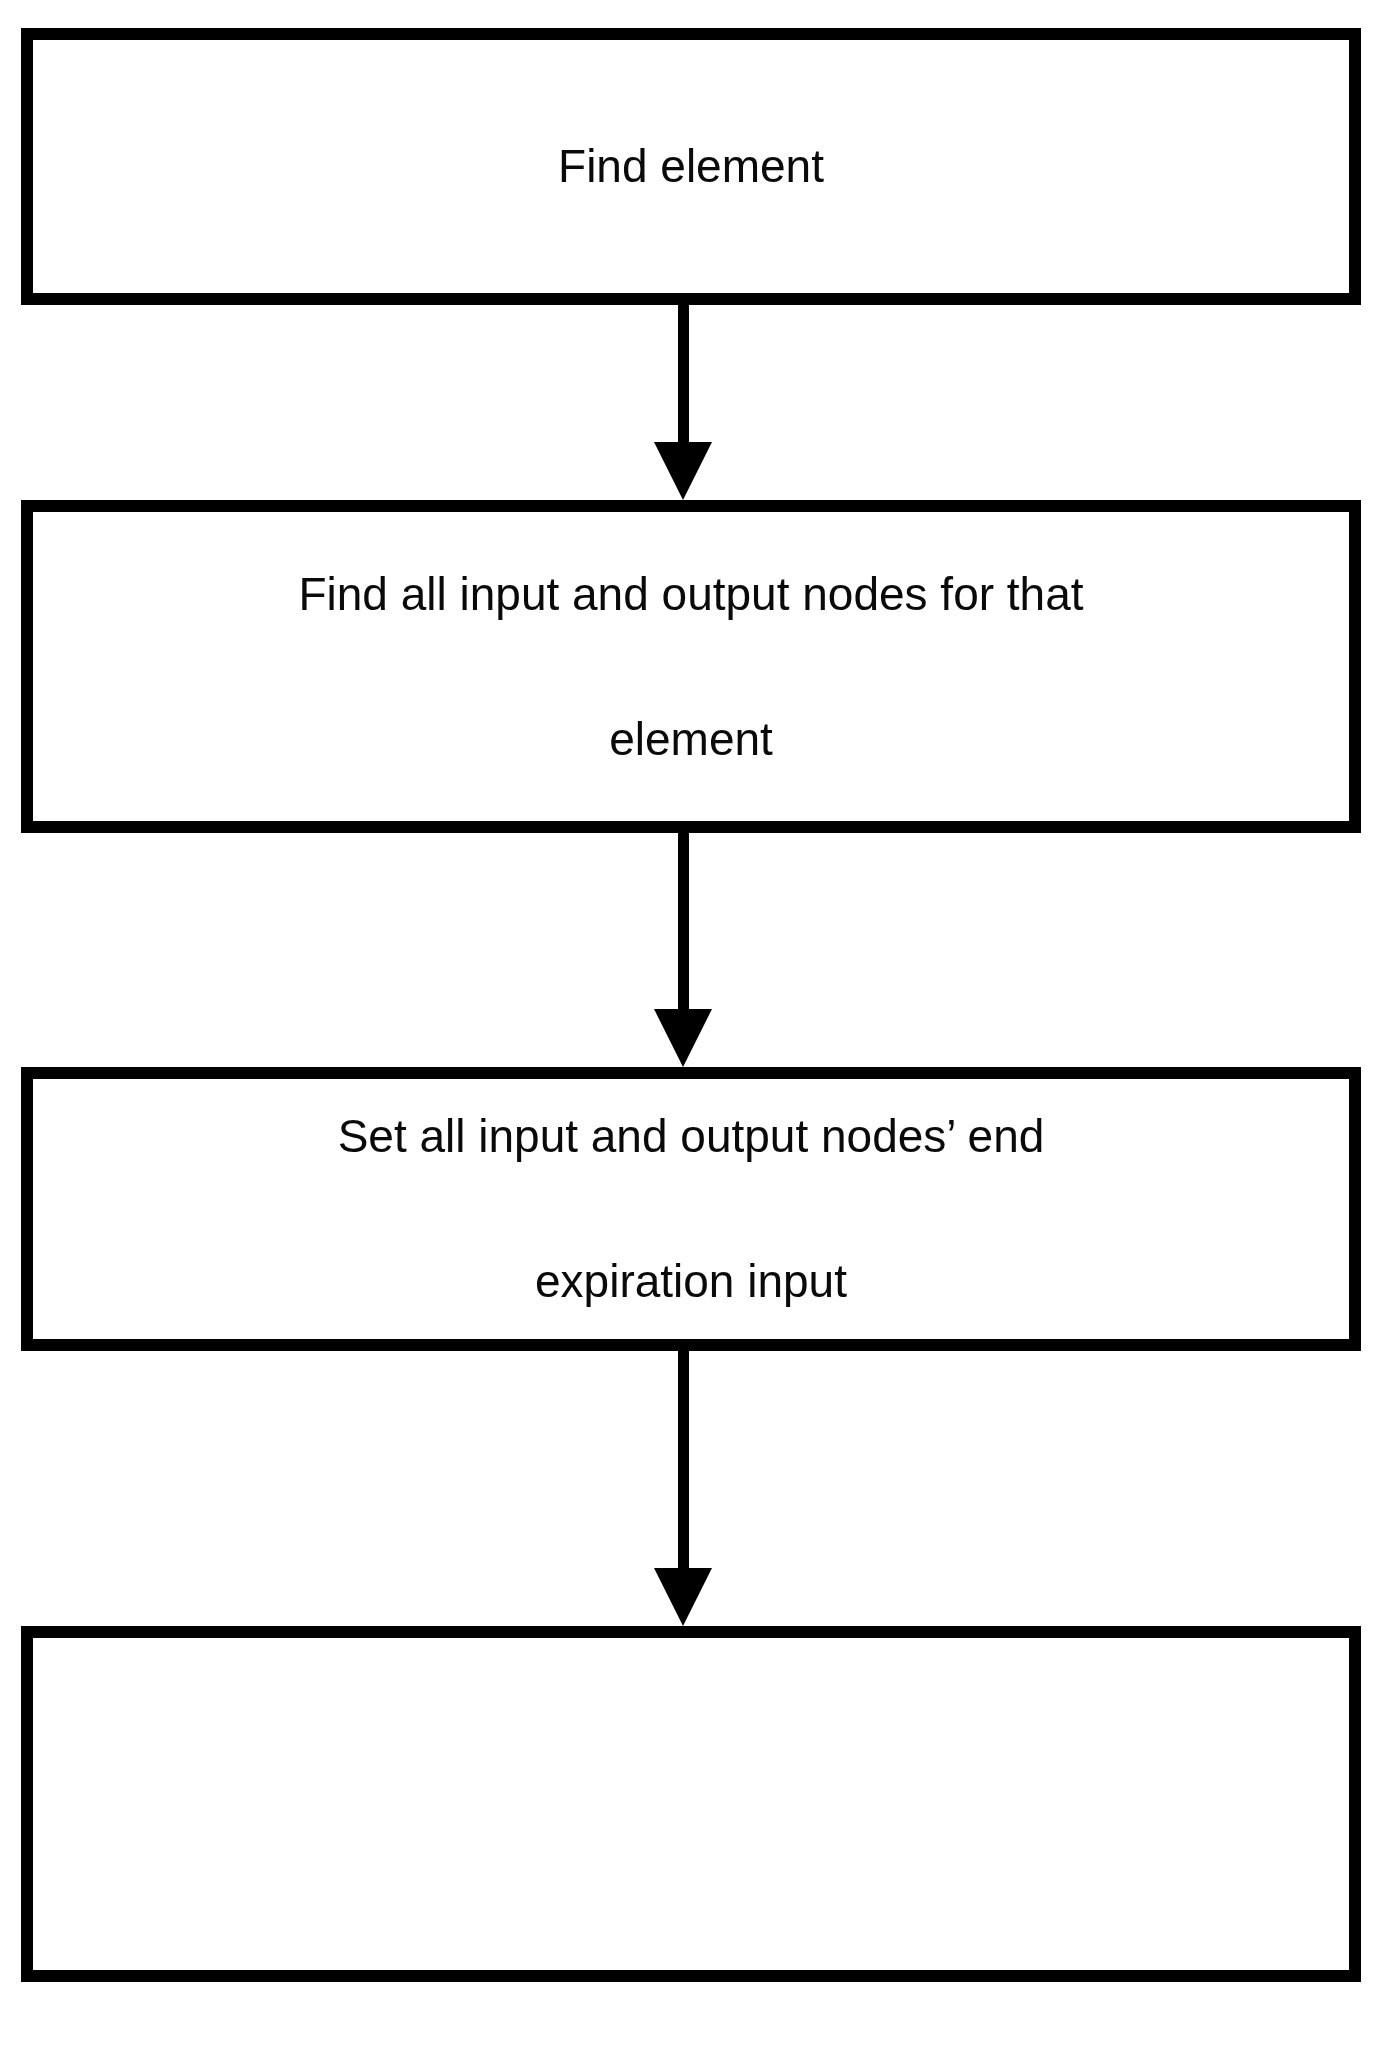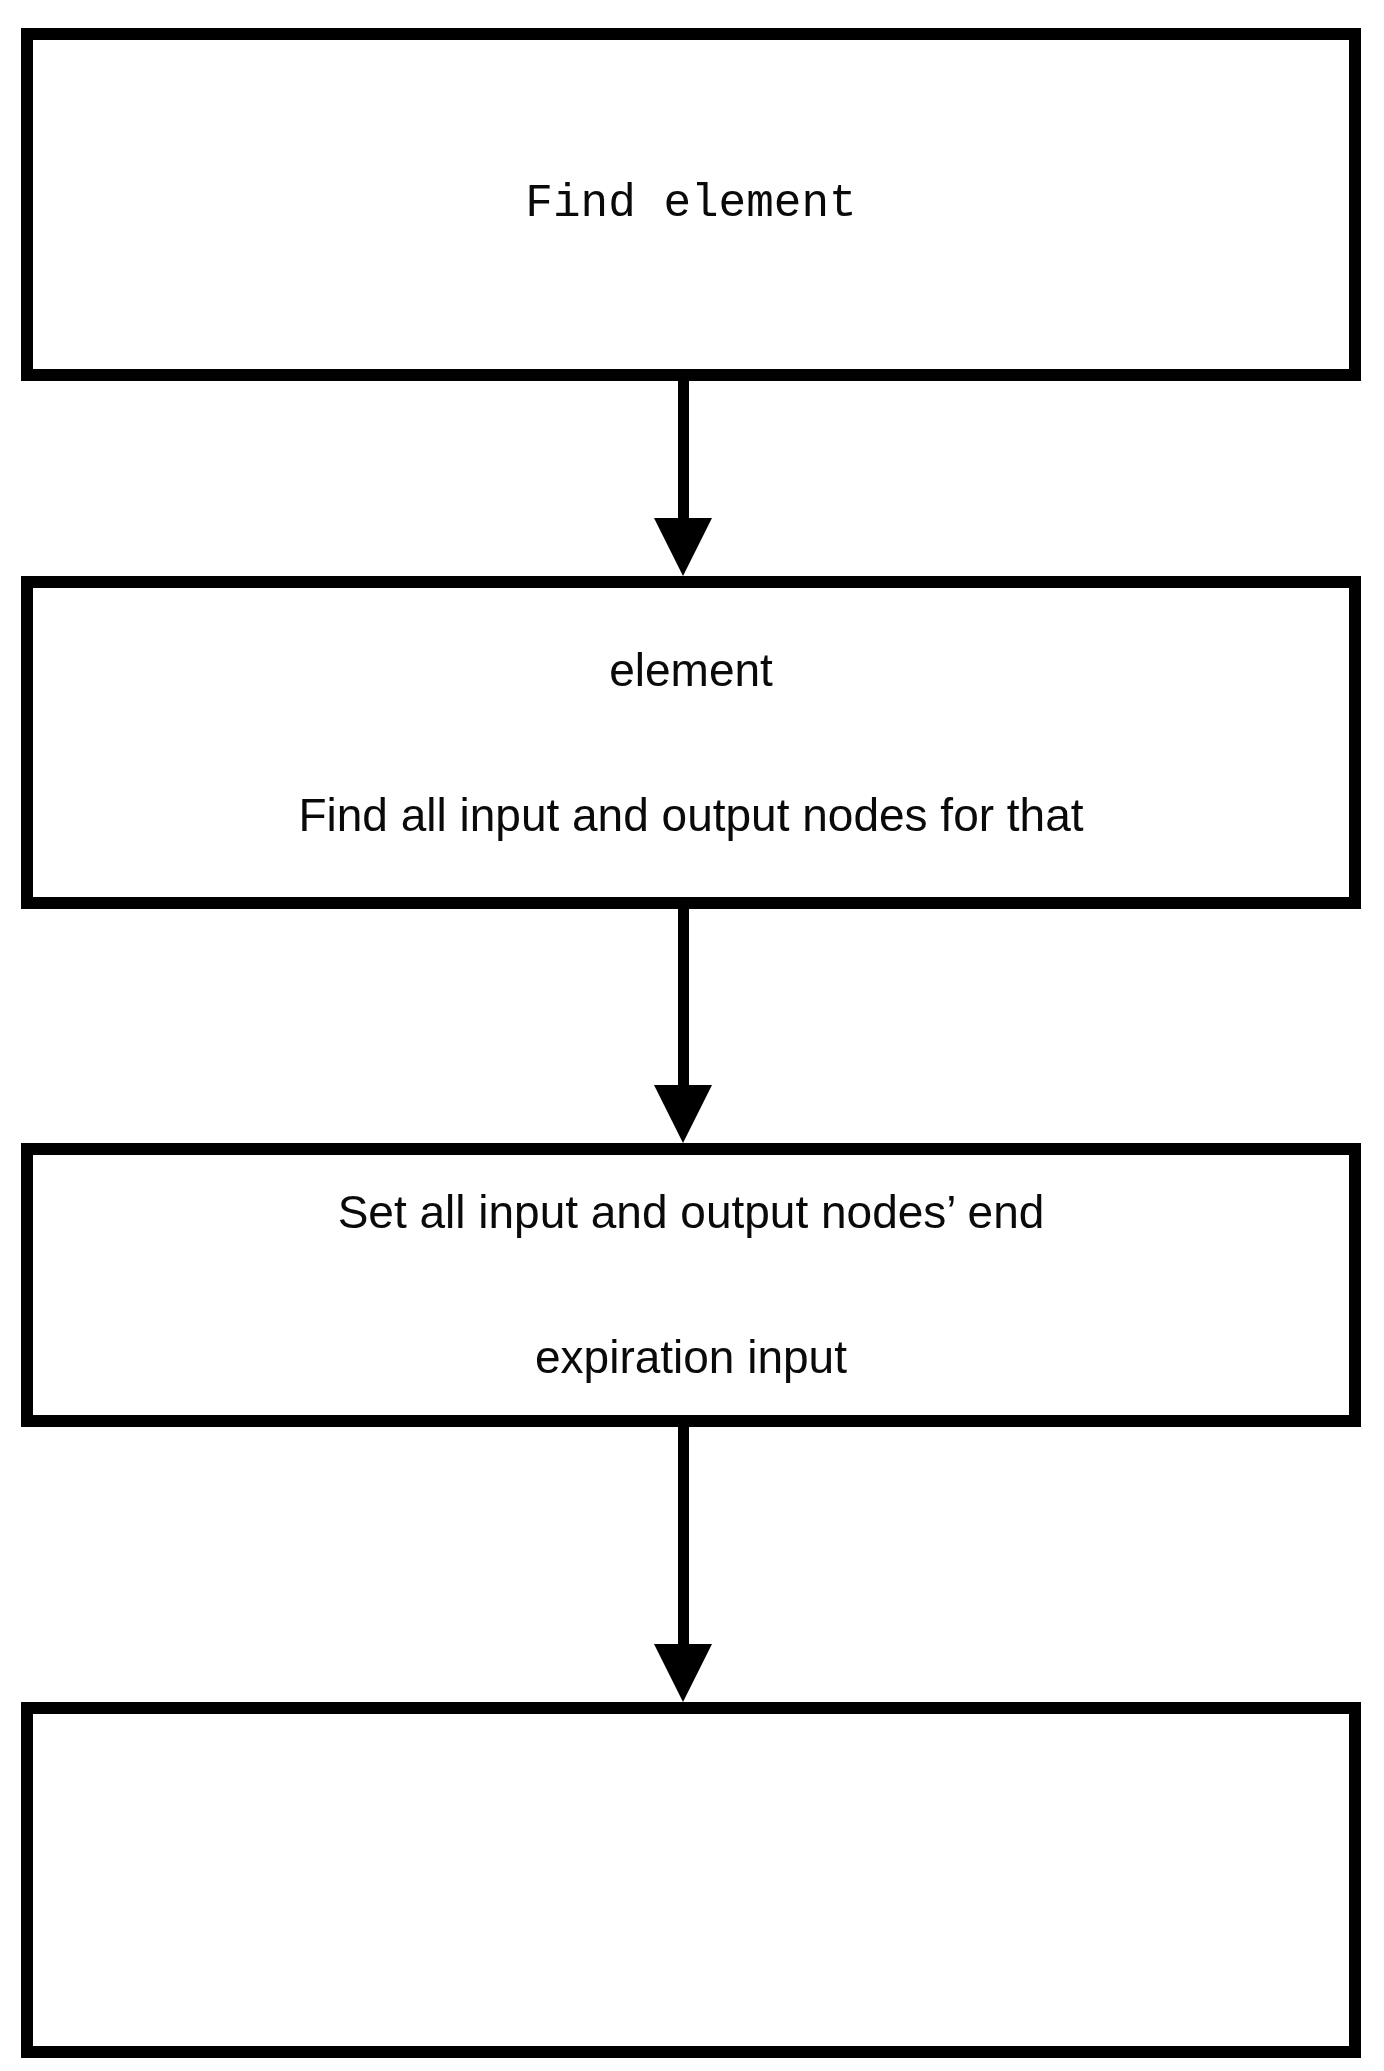--- a/index.html
+++ b/index.html
@@ -36,21 +36,21 @@
     text-align: center;
   }
   .flow-box .line {
     font-size: 46px;
     line-height: 145px;
     height: 145px;
     color: #0a0a0a;
     white-space: nowrap;
     letter-spacing: 0px;
   }
-  .b1 { height: 353px; font-family: Liberation Mono, monospace; }
+  .b1 { height: 277px; }
   .b2 { height: 333px; }
   .b3 { height: 284px; }
   .b4 { height: 356px; }
 
   .arrow {
     display: flex;
     flex-direction: column;
     align-items: center;
     transform: translateX(-8px); 
   }
@@ -79,22 +79,22 @@
   <div class="flow-box b1">
     <div class="line">Find element</div>
   </div>
 
   <div class="arrow a1">
     <div class="shaft"></div>
     <div class="head"></div>
   </div>
 
   <div class="flow-box b2">
+    <div class="line">Find all input and output nodes for that</div>
     <div class="line">element</div>
-    <div class="line">Find all input and output nodes for that</div>
   </div>
 
   <div class="arrow a2">
     <div class="shaft"></div>
     <div class="head"></div>
   </div>
 
   <div class="flow-box b3">
     <div class="line">Set all input and output nodes’ end</div>
     <div class="line">expiration input</div>

